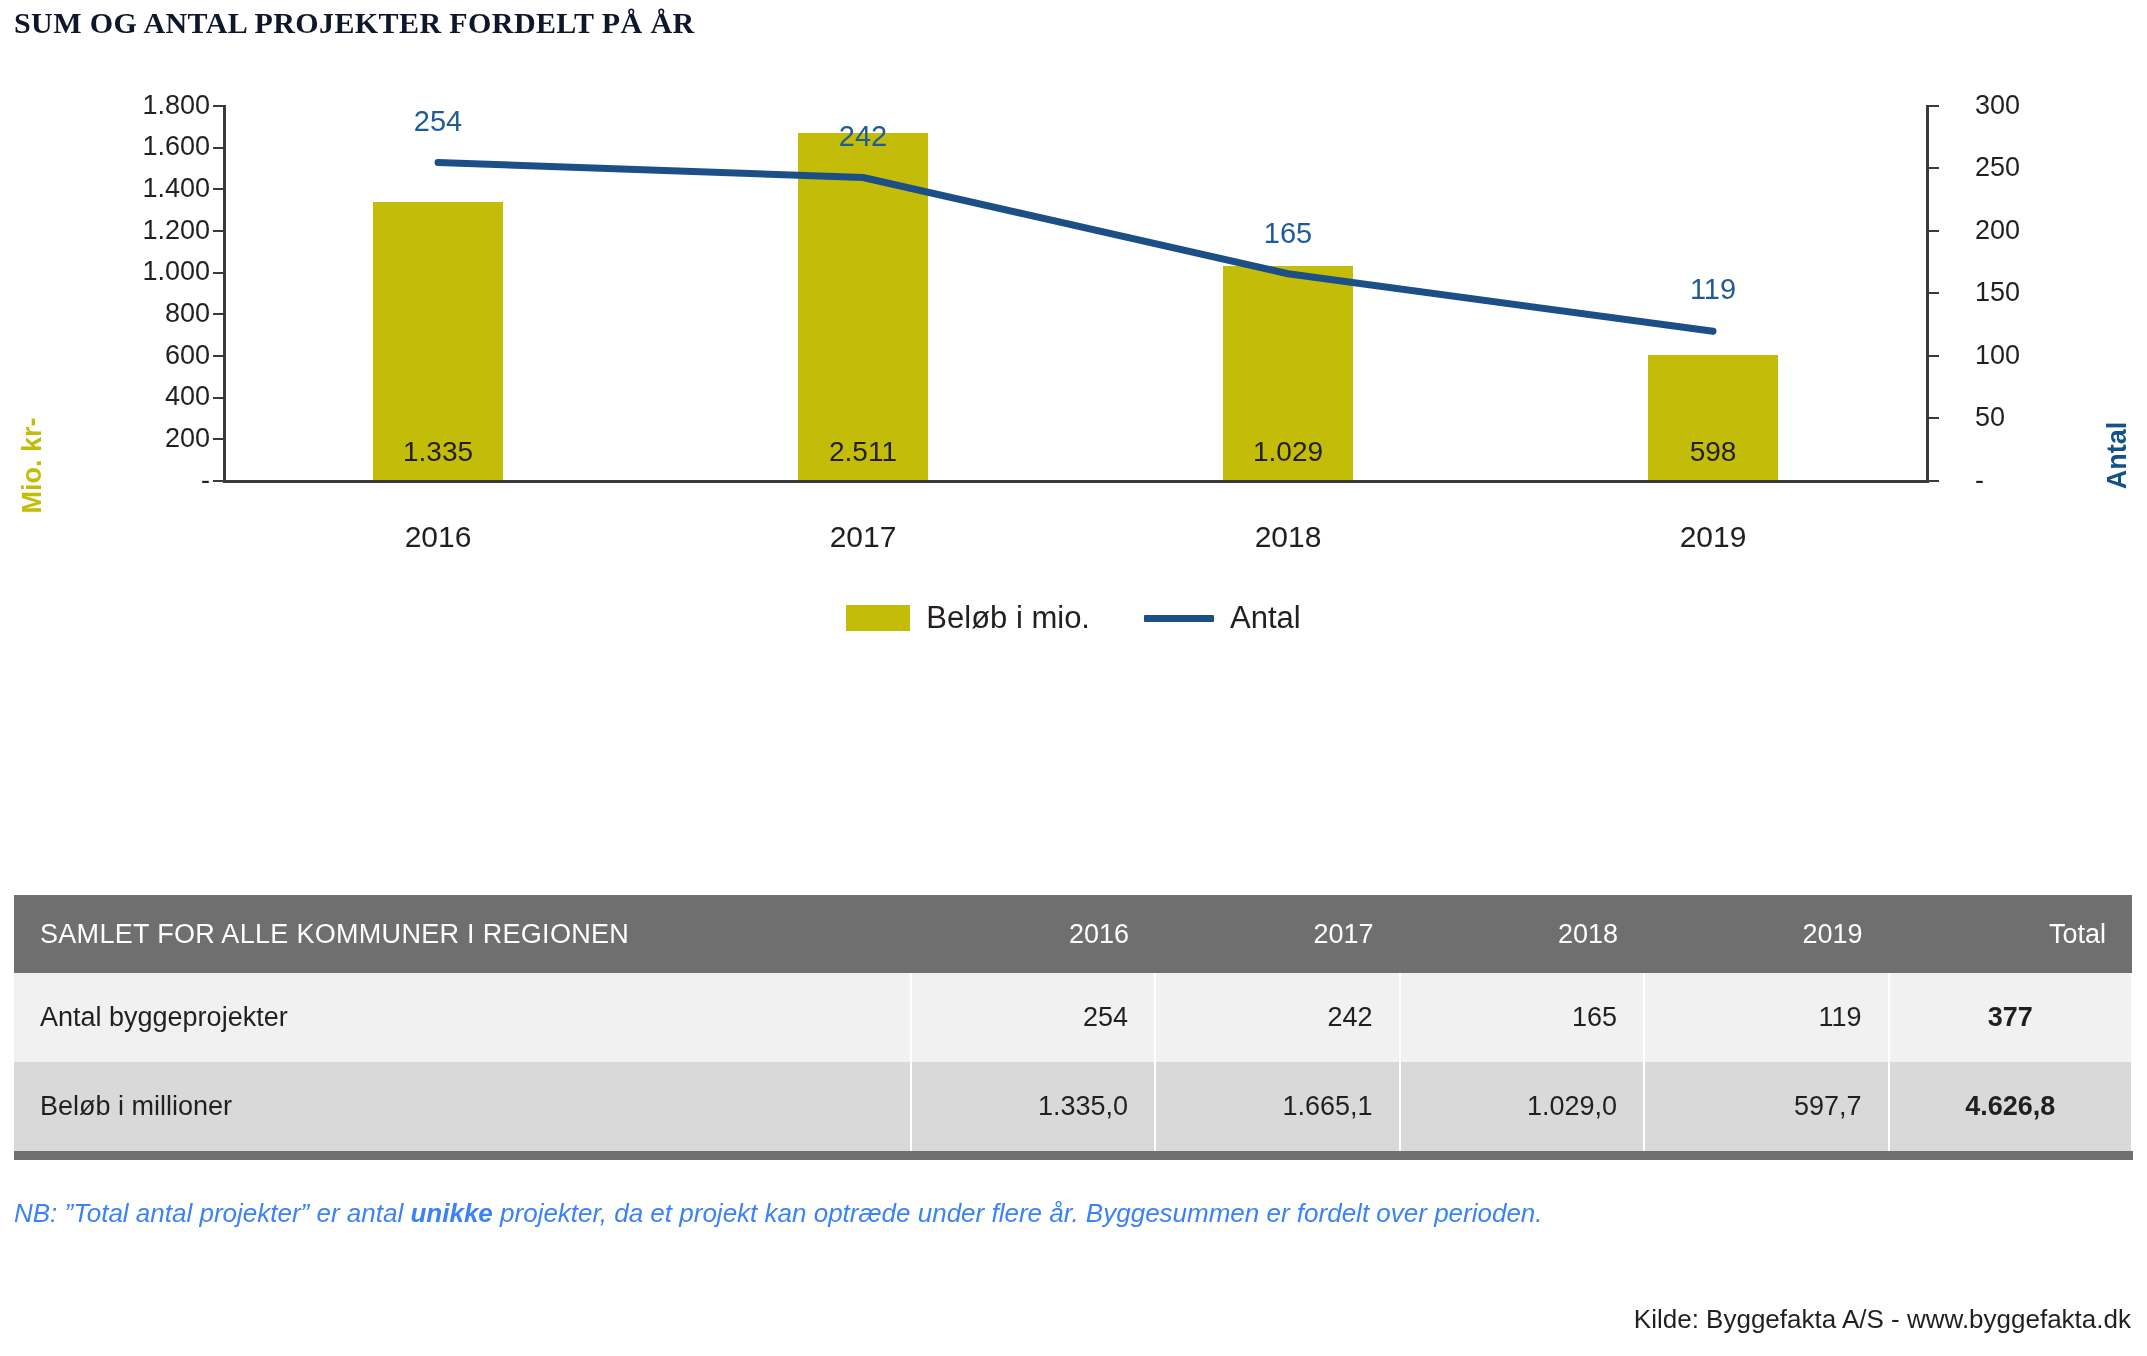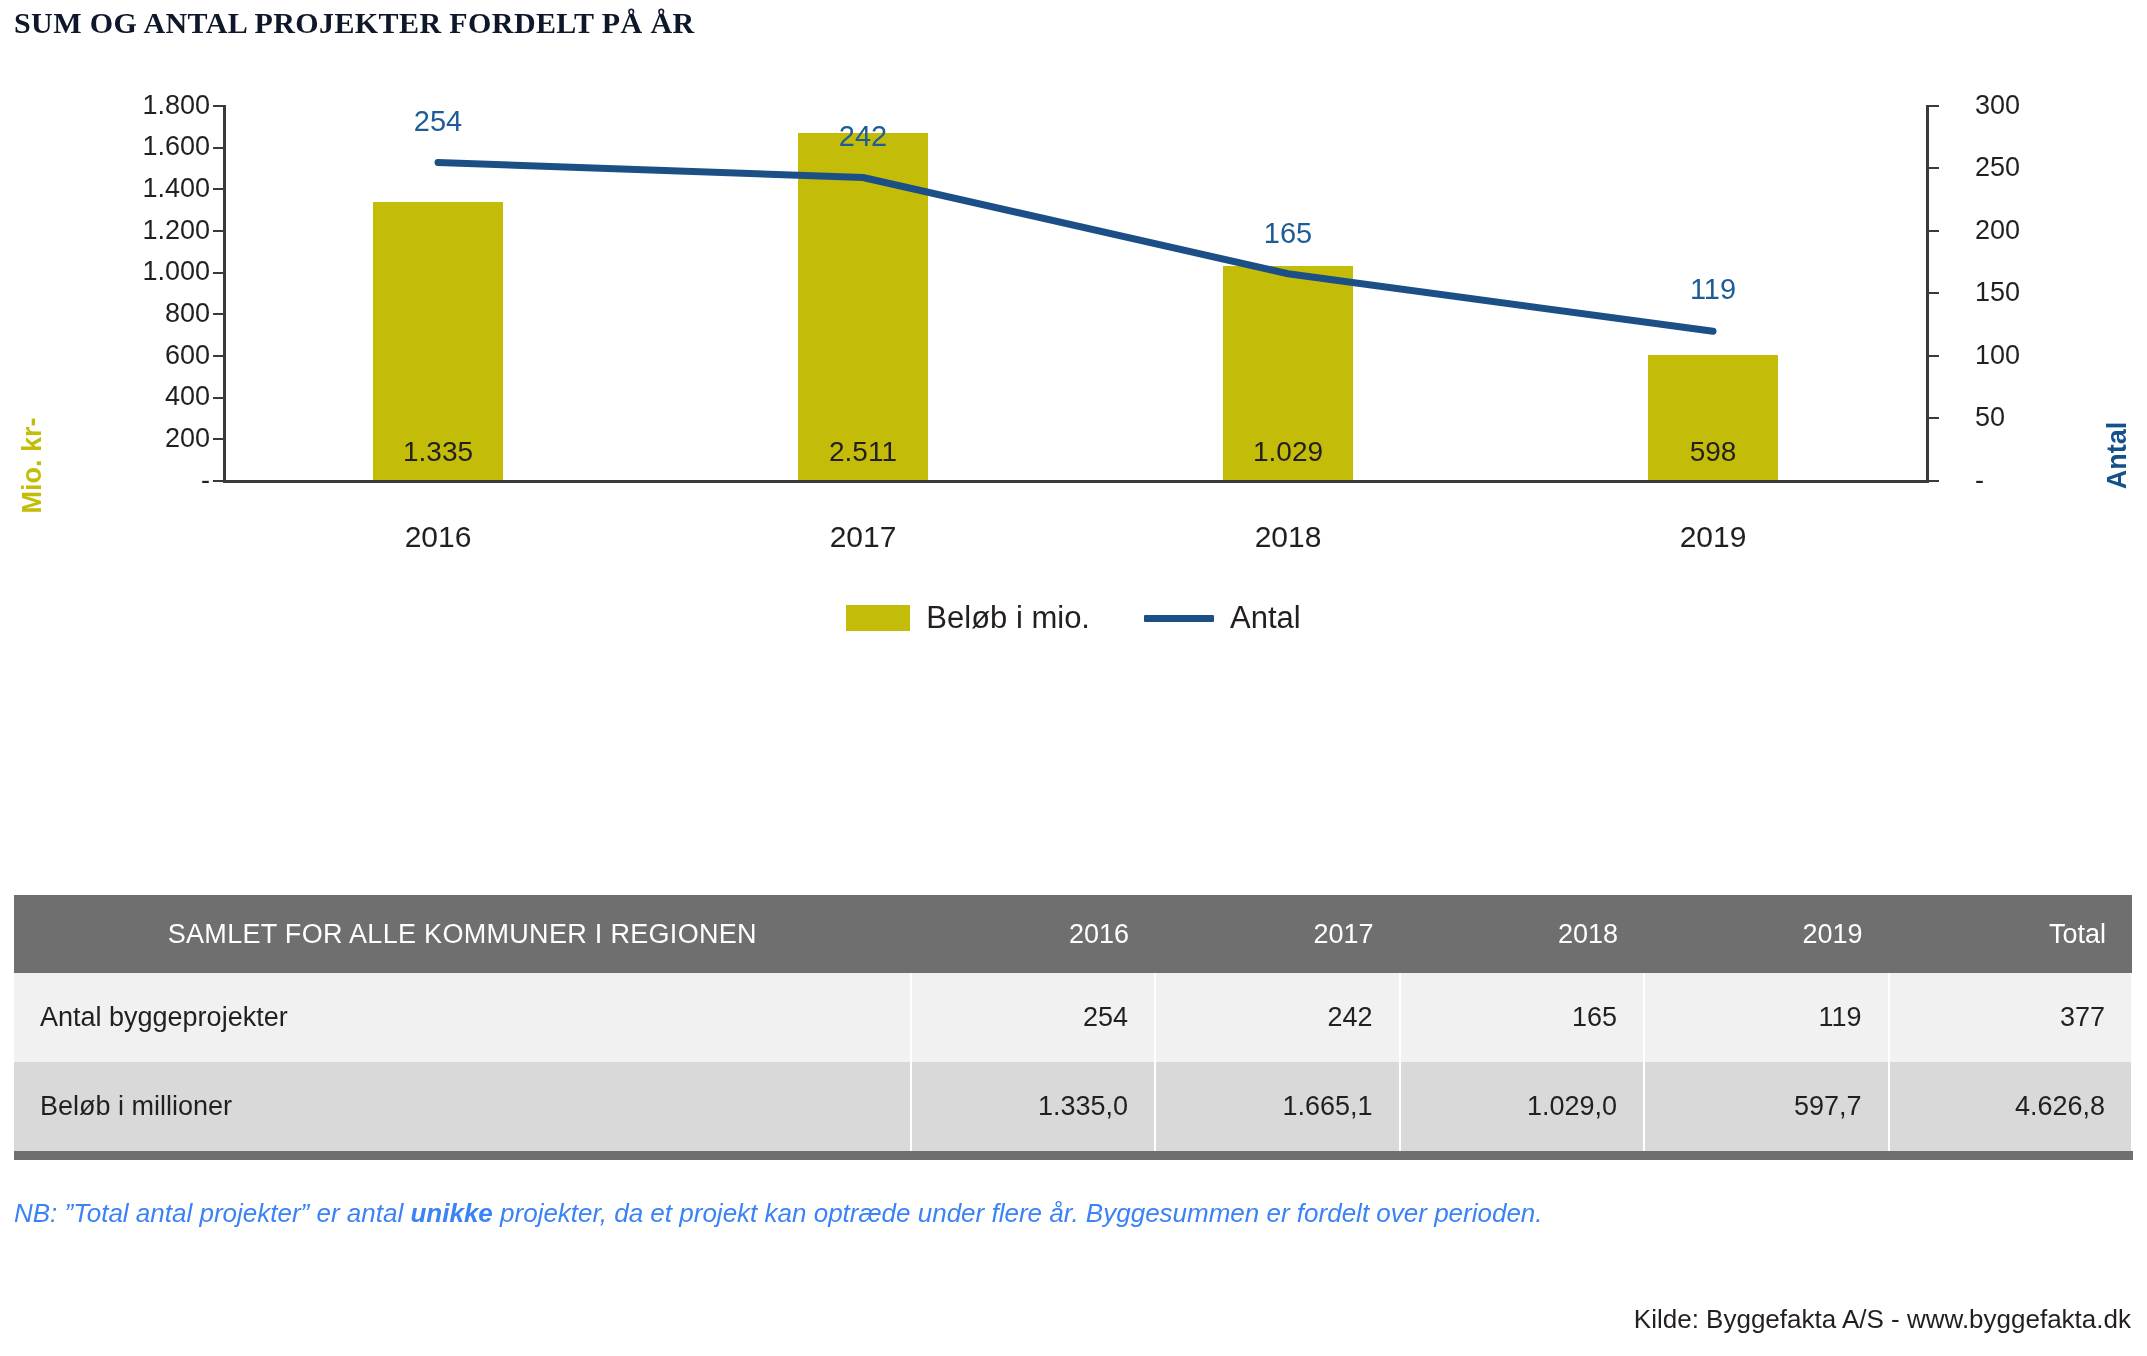--- a/index.html
+++ b/index.html
@@ -225,40 +225,40 @@
   table.data-table thead th {
     background: #706f6f;
     color: #ffffff;
     font-weight: 400;
     font-size: 27px;
     height: 78px;
     vertical-align: middle;
     padding: 0 26px;
   }
   th.th-name {
-    text-align: center;
+    text-align: left;
     letter-spacing: 0.3px;
   }
   th.th-year, th.th-total {
     text-align: right;
   }
   th.th-total { font-weight: 700; }
 
   table.data-table tbody td {
     font-size: 27px;
     height: 89px;
     vertical-align: middle;
     padding: 0 26px;
     border-right: 2px solid #ffffff;
   }
   tbody tr.row-light td { background: #f1f1f1; }
   tbody tr.row-dark td  { background: #d9d9d9; }
   td.td-name { text-align: left; border-right: 3px solid #ffffff; }
   td.td-val  { text-align: right; }
-  td.td-total { text-align: right; font-weight: 400; }
+  td.td-total { text-align: center; font-weight: 700; }
   .table-bottom-rule {
     height: 9px;
     background: #706f6f;
     width: 100%;
   }
 
   
   .footnote {
     position: absolute;
     left: 14px;

